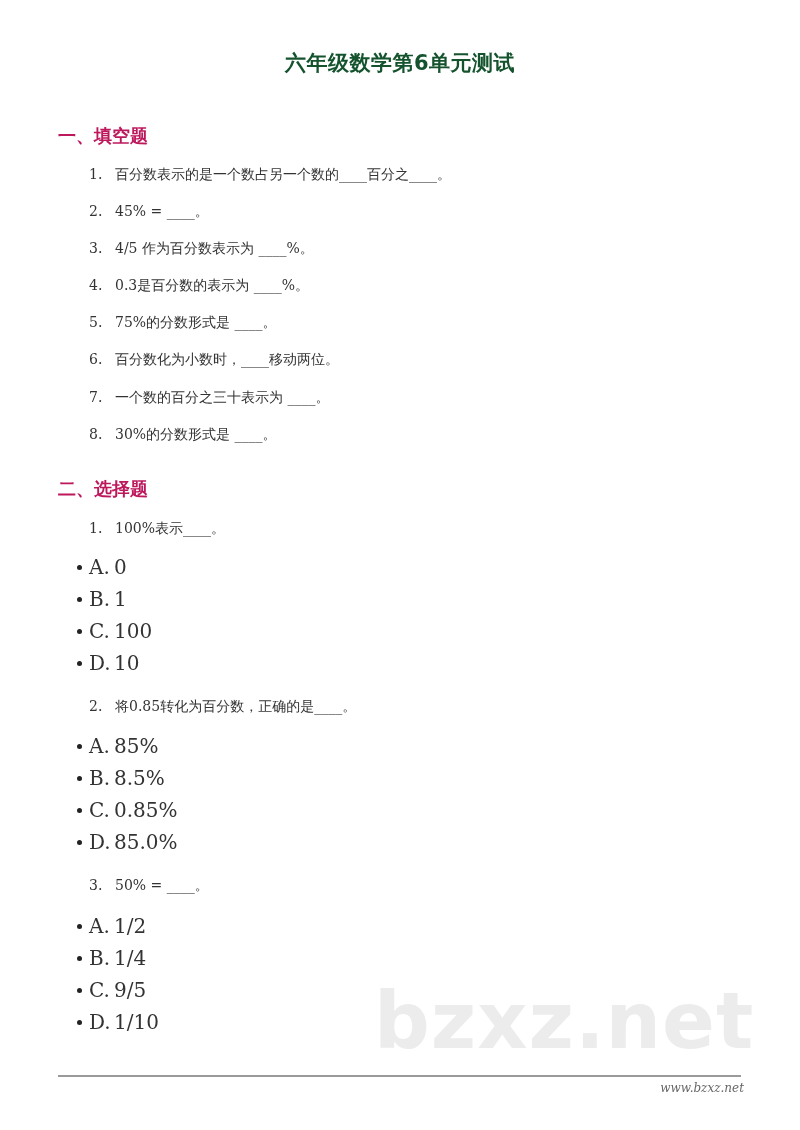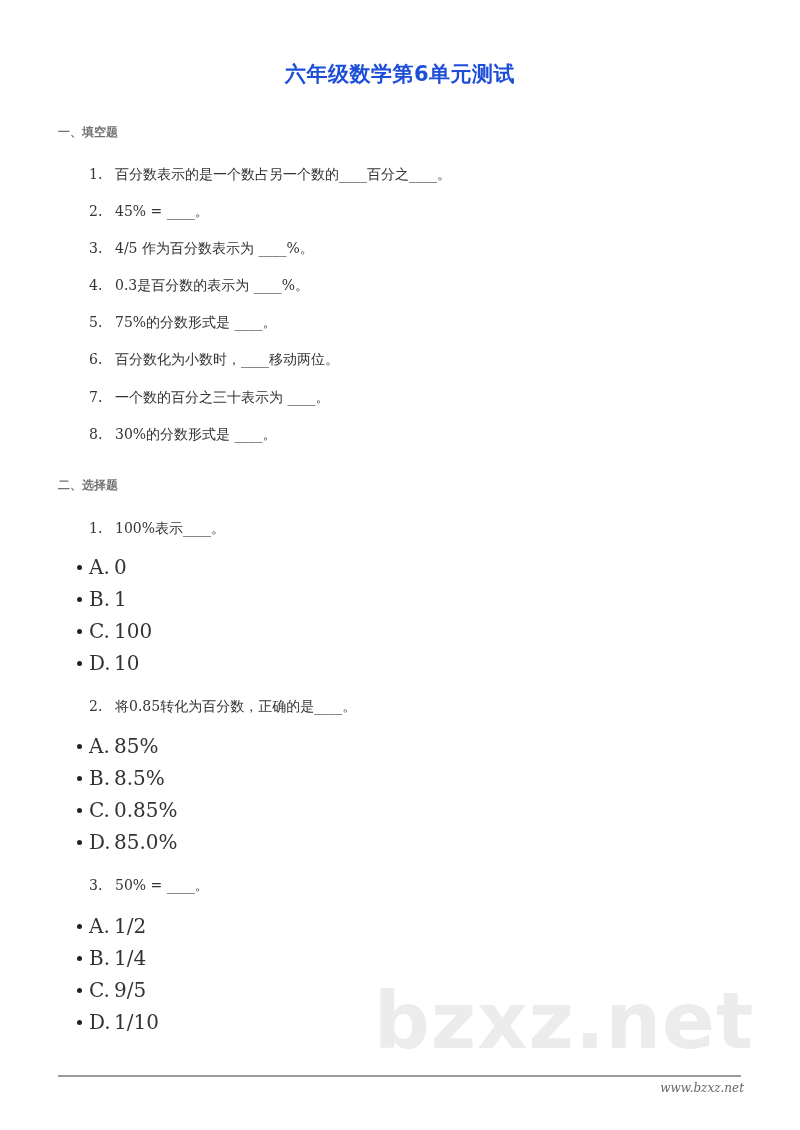--- a/index.html
+++ b/index.html
@@ -2,30 +2,30 @@
 <html><head>
   <meta charset="utf-8">
   <style>
     html, body { margin: 0; padding: 0; background: #ffffff; }
     body {
       width: 800px; height: 1130px; position: relative; overflow: hidden;
       font-family: "DejaVu Serif", "Liberation Serif", serif;
       color: #2b2b2b;
     }
     .title {
-      position: absolute; top: 60px; left: 0; width: 800px;
+      position: absolute; top: 49px; left: 0; width: 800px;
       text-align: center;
       font-family: "DejaVu Sans", "Liberation Sans", sans-serif;
-      font-weight: bold; font-size: 21px; color: #1d4ed8;
+      font-weight: bold; font-size: 21px; color: #14532d;
       letter-spacing: 0.5px;
     }
     .section-heading {
       position: absolute; left: 58px;
       font-family: Liberation Sans, sans-serif;
-      font-weight: bold; font-size: 12px; color: #737373;
+      font-weight: bold; font-size: 18px; color: #be185d;
     }
     .q {
       position: absolute; left: 89px;
       font-size: 14px; color: #333; white-space: nowrap;
     }
     .q .num { display: inline-block; width: 26px; }
     .opt {
       position: absolute; left: 77px;
       font-size: 20px; color: #333; white-space: nowrap;
     }

